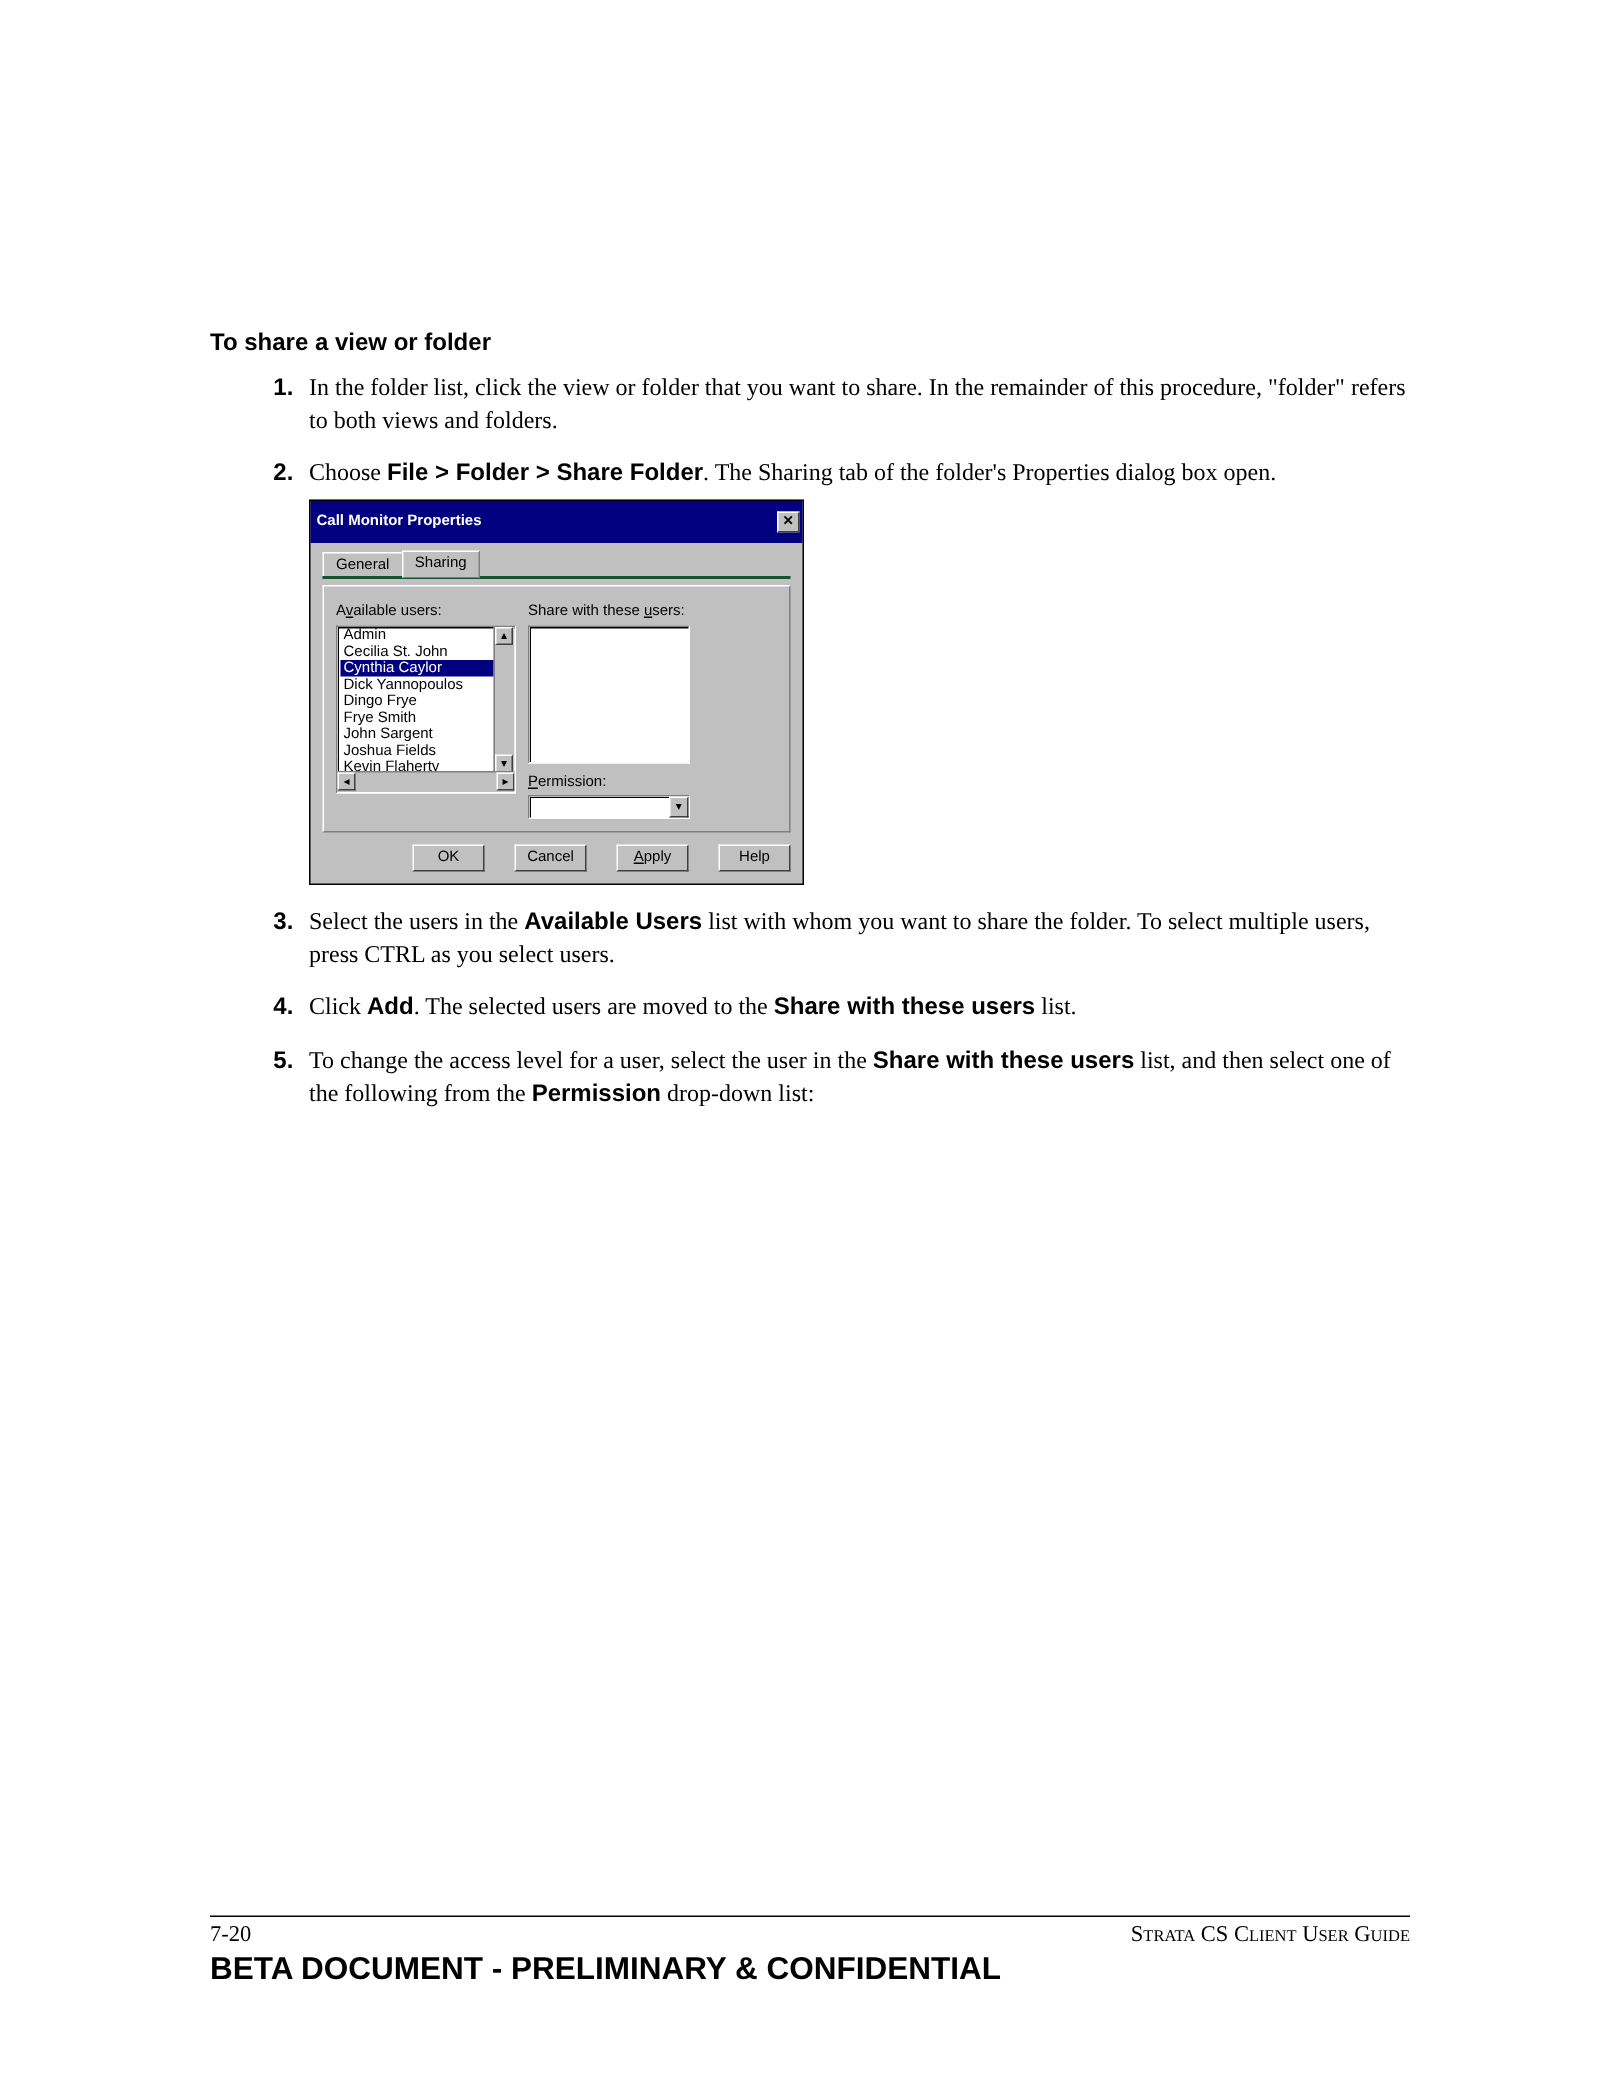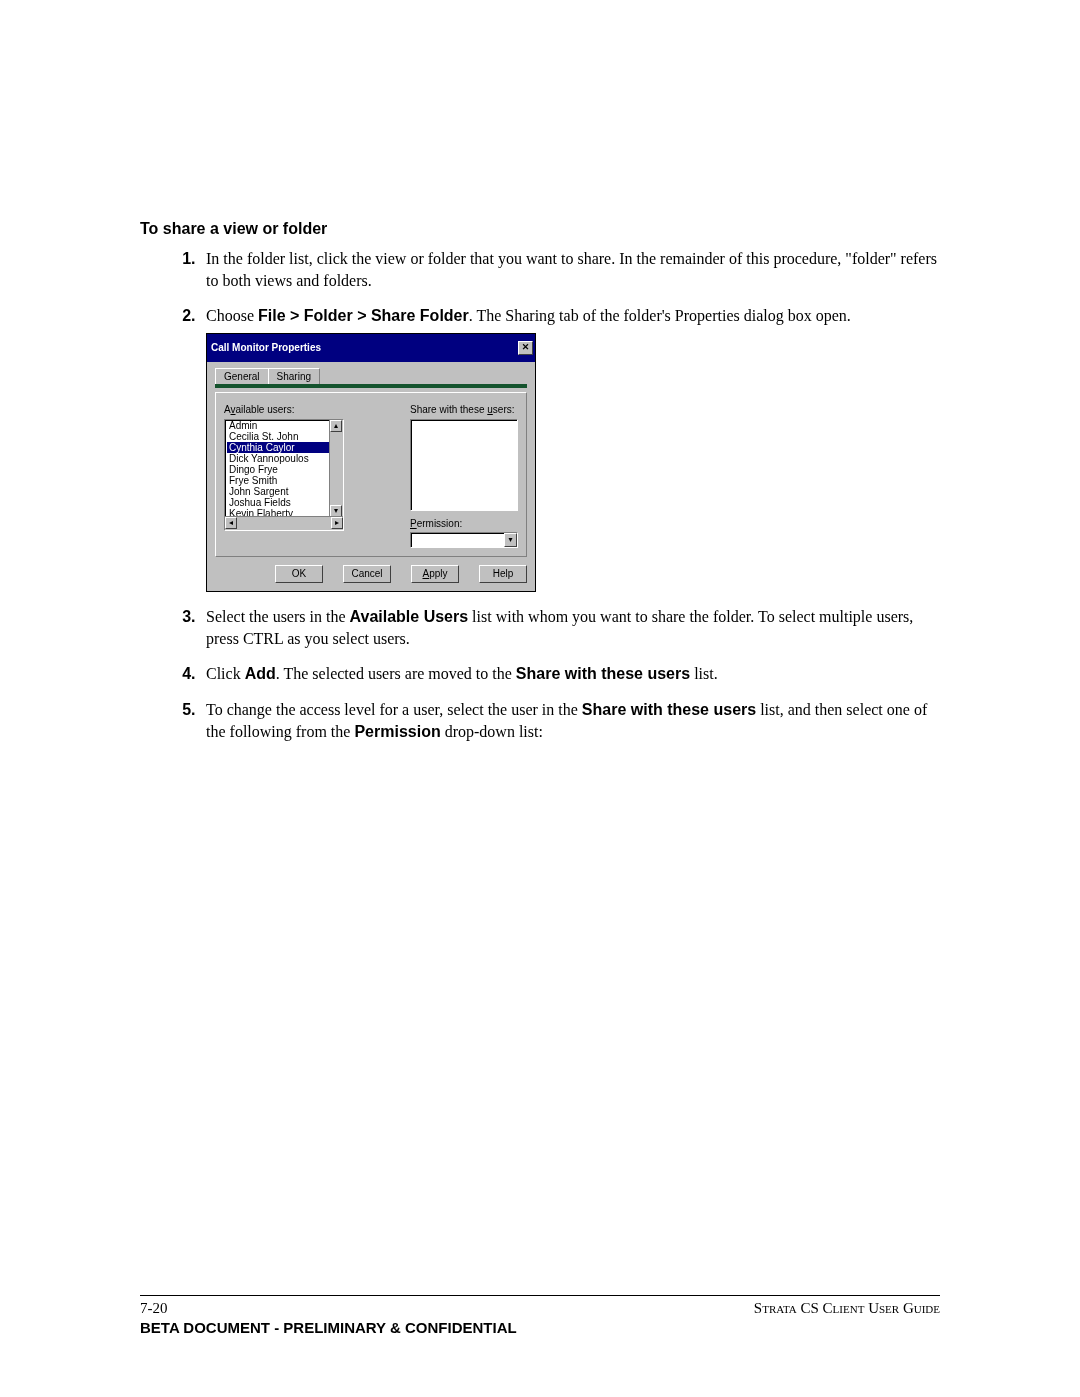--- a/index.html
+++ b/index.html
@@ -93,23 +93,22 @@
     font-size: 9px;
     line-height: 10px;
     text-align: center;
     font-weight: bold;
   }
   .dlg-body {
     padding: 4px 8px 8px 8px;
   }
   .tabs {
     display: flex;
-    border-bottom: 4px solid #14532d;
+    border-bottom: 2px solid #14532d;
     margin-bottom: 4px;
-    align-items: center;
   }
   .tab {
     border: 1px solid #808080;
     border-bottom: none;
     background: #c0c0c0;
     padding: 1px 8px;
     font-size: 10px;
     border-top-color: #fff;
     border-left-color: #fff;
     margin-right: -1px;
@@ -130,21 +129,20 @@
     border-right-color: #808080;
     border-bottom-color: #808080;
     padding: 10px 8px 8px 8px;
     min-height: 160px;
     position: relative;
     box-sizing: border-box;
   }
   .cols {
     display: flex;
     gap: 8px;
-    justify-content: space-between;
   }
   .col-left { width: 120px; }
   .col-mid { width: 60px; display: flex; flex-direction: column; justify-content: center; align-items: center; gap: 6px; }
   .col-right { width: 108px; }
   .lbl { font-size: 10px; margin-bottom: 2px; }
   .listbox {
     background: #fff;
     border: 1px solid #808080;
     border-right-color: #fff;
     border-bottom-color: #fff;
@@ -238,39 +236,39 @@
     display: flex;
     gap: 20px;
     justify-content: flex-end;
     margin-top: 8px;
   }
   .dlg-btns .win-btn { width: 48px; }
   .footer {
     position: absolute;
     left: 140px;
     right: 140px;
-    bottom: 61px;
+    bottom: 72px;
   }
   .footer-rule {
     border: none;
     border-top: 1px solid #000;
     margin: 0 0 4px 0;
   }
   .footer-line1 {
     display: flex;
     justify-content: space-between;
     font-size: 15px;
   }
   .footer-right {
     font-variant: small-caps;
   }
   .footer-line2 {
     font-family: Arial, Helvetica, sans-serif;
     font-weight: bold;
-    font-size: 15px;
+    font-size: 21px;
     margin-top: 2px;
   }
   .u { text-decoration: underline; }
 </style>
 </head>
 <body>
 
 <div class="page">
 
   <div class="heading">To share a view or folder</div>

